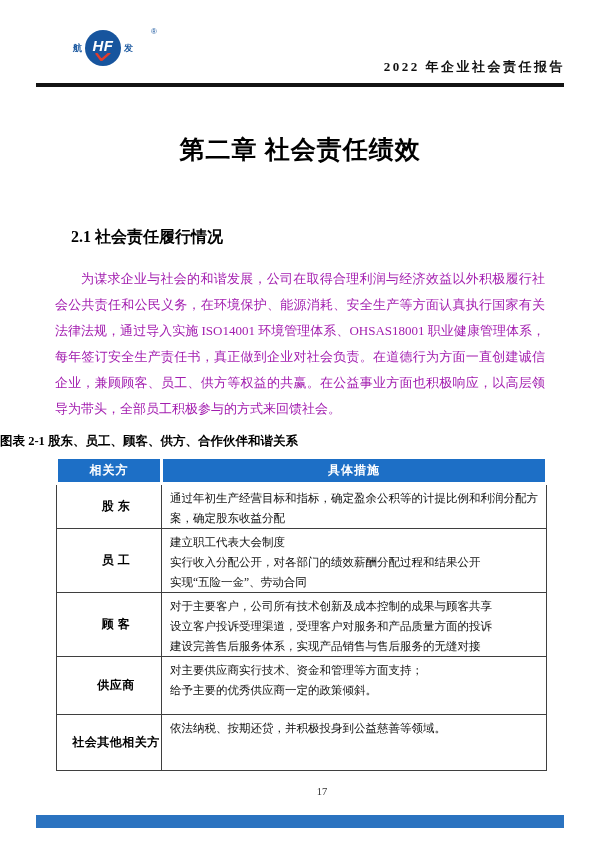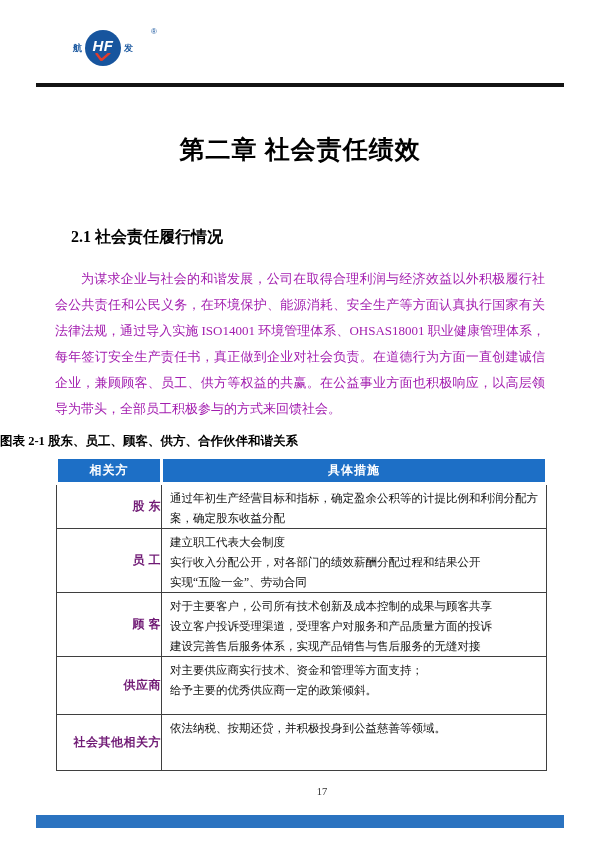--- a/index.html
+++ b/index.html
@@ -85,22 +85,22 @@
   .col-stakeholder { width: 105px; }
   .col-measures { width: 385px; }
   .stakeholder-table th {
     background: var(--accent-blue); color: #ffffff;
     border: 3px solid #ffffff;
     font-size: 12px; font-weight: bold; text-align: center;
     height: 26px; padding: 2px 0; letter-spacing: 1px;
   }
   .stakeholder-table td { border: 1px solid var(--border-dark); }
   td.cell-stakeholder {
-    text-align: right; vertical-align: middle;
-    font-weight: bold; font-size: 12px; color: #701a75; letter-spacing: 0.5px; padding-left: 14px;
+    text-align: center; vertical-align: middle;
+    font-weight: bold; font-size: 12px; color: #000000; letter-spacing: 0.5px; padding-left: 14px;
   }
   td.cell-measures {
     vertical-align: top; padding: 3px 6px 0 8px;
     line-height: 20px; white-space: pre-line; color: #111;
   }
   tr.row-h45 { height: 45px; }
   tr.row-h60 { height: 60px; }
   tr.row-h58 { height: 58px; }
   tr.row-h56 { height: 56px; }
 
@@ -127,20 +127,21 @@
       <div class="logo-circle">
         <span class="logo-hf">HF</span>
         <svg class="logo-swoosh" viewBox="0 0 20 10">
           <path d="M2 1 L8 9 L18 0" fill="none" stroke="#e03c2d" stroke-width="3" stroke-linecap="round" stroke-linejoin="round"></path>
         </svg>
       </div>
       <span class="logo-side-char">发</span>
       <span class="logo-reg">®</span>
     </div>
   </div>
+  <div class="header-title">2022 年企业社会责任报告</div>
   <div class="header-rule"></div>
 
   <div class="chapter-title">第二章 社会责任绩效</div>
   <div class="section-heading">2.1 社会责任履行情况</div>
 
   <div class="body-paragraph">为谋求企业与社会的和谐发展，公司在取得合理利润与经济效益以外积极履行社会公共责任和公民义务，在环境保护、能源消耗、安全生产等方面认真执行国家有关法律法规，通过导入实施 ISO14001 环境管理体系、OHSAS18001 职业健康管理体系，每年签订安全生产责任书，真正做到企业对社会负责。在道德行为方面一直创建诚信企业，兼顾顾客、员工、供方等权益的共赢。在公益事业方面也积极响应，以高层领导为带头，全部员工积极参与的方式来回馈社会。</div>
 
   <div class="table-caption">图表 2-1 股东、员工、顾客、供方、合作伙伴和谐关系</div>
   <table class="stakeholder-table">
     <colgroup>

